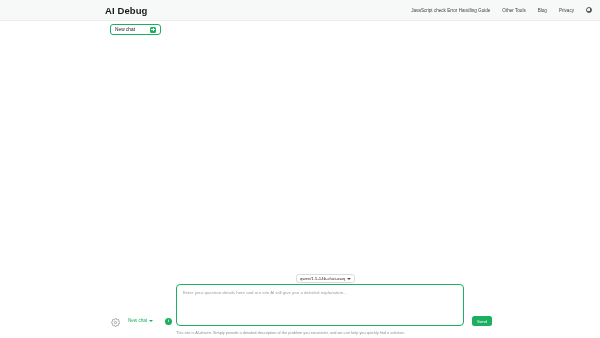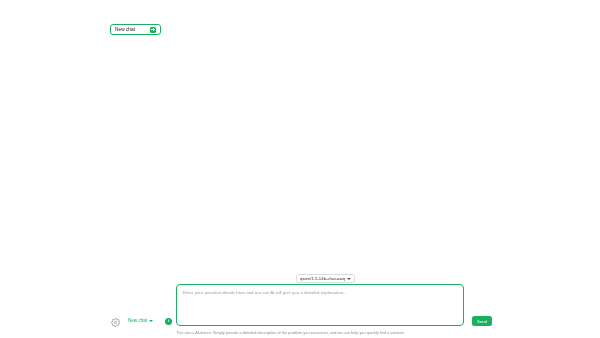--- a/index.html
+++ b/index.html
@@ -215,20 +215,30 @@
     font-size: 3.9px;
     color: #8b9096;
     white-space: nowrap;
   }
 </style>
 </head>
 <body>
 
 <div id="app">
 
+  <div class="header">
+    <div class="brand">AI Debug</div>
+    <div class="nav">
+      <div class="nav-item">JavaScript check Error Handling Guide</div>
+      <div class="nav-item">Other Tools</div>
+      <div class="nav-item">Blog</div>
+      <div class="nav-item">Privacy</div>
+      <div class="nav-globe"></div>
+    </div>
+  </div>
 
   <div class="newchat-top">
     <span class="newchat-top-label">New chat</span>
     <span class="newchat-top-icon"></span>
   </div>
 
   <div class="model-select">
     <span class="model-select-label">qwen/1.5-14b-chat-awq</span>
     <span class="chev"></span>
   </div>

